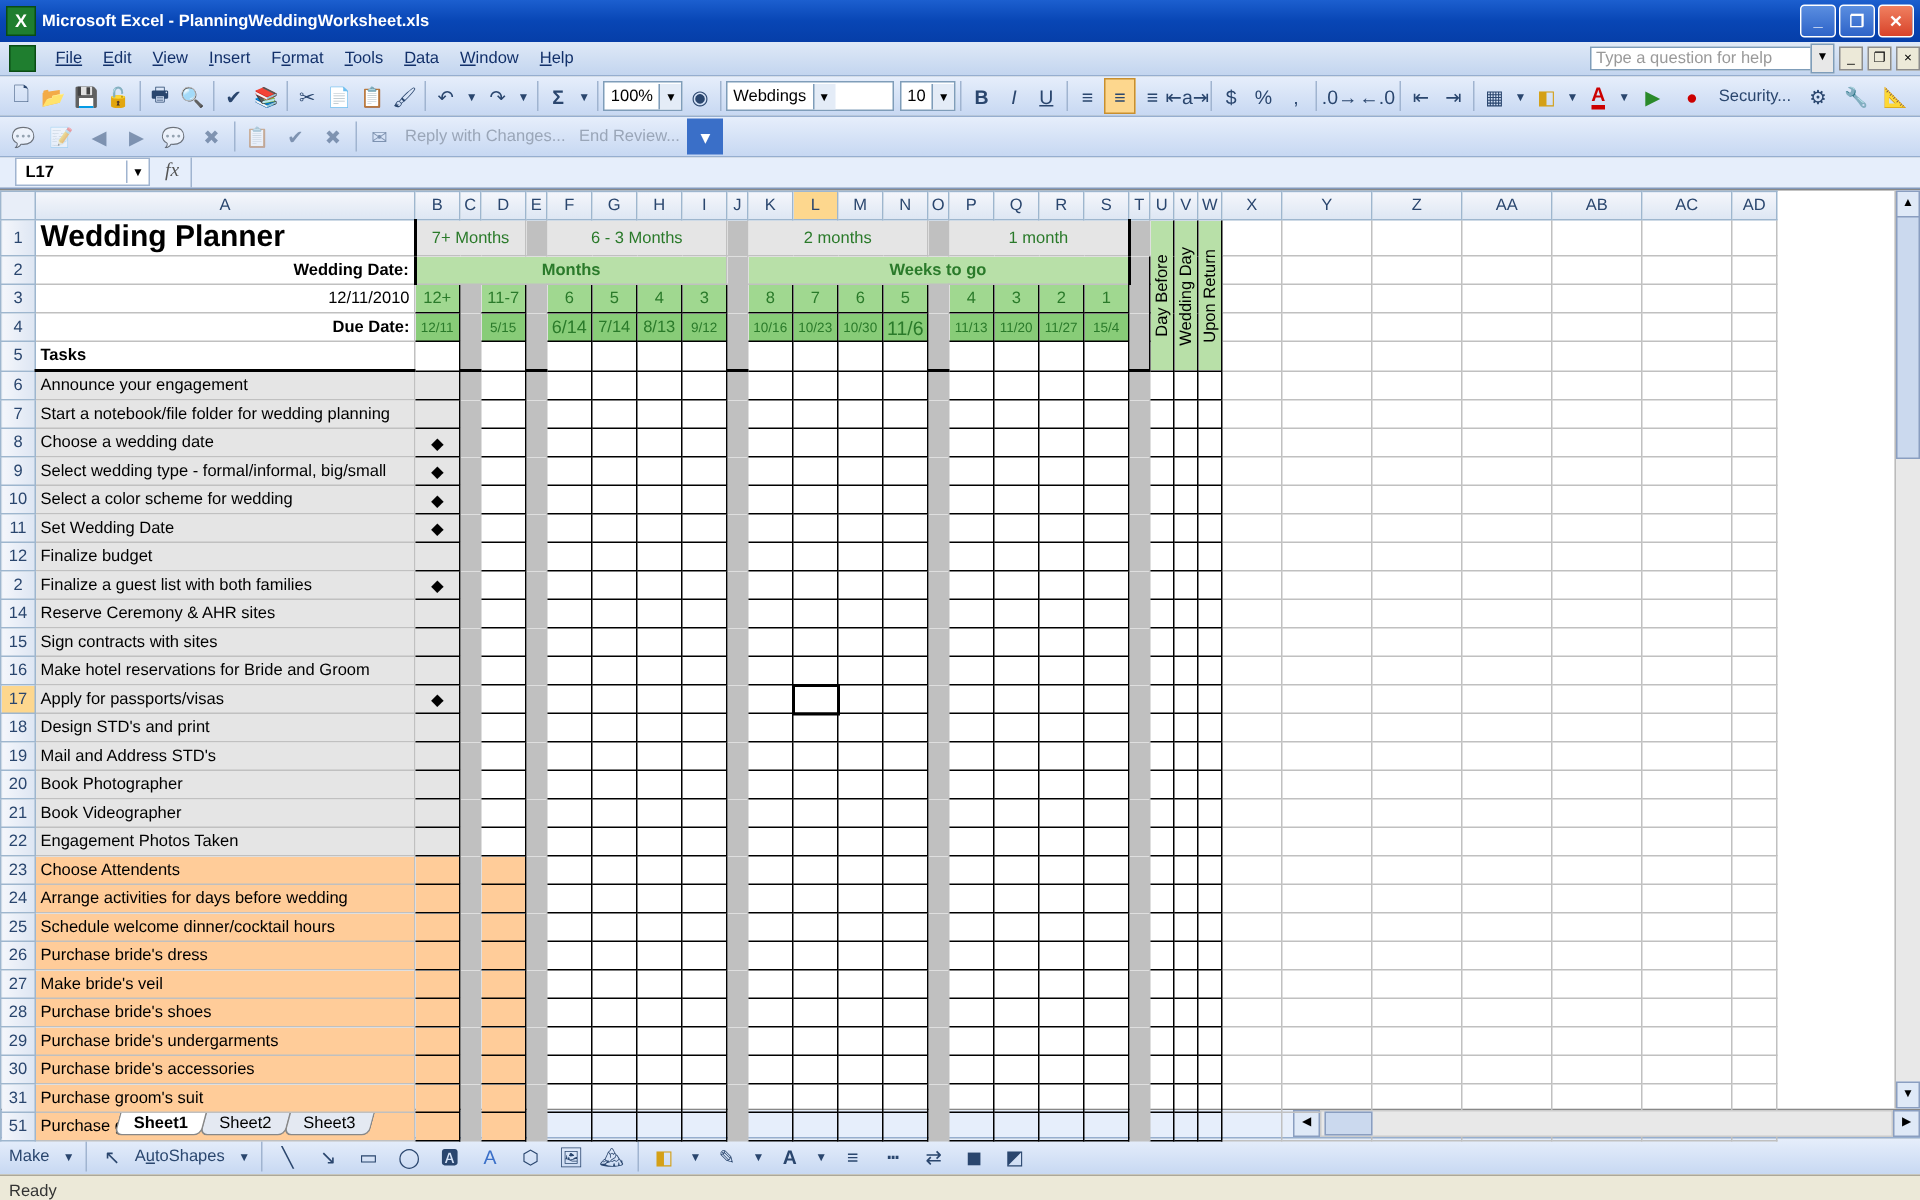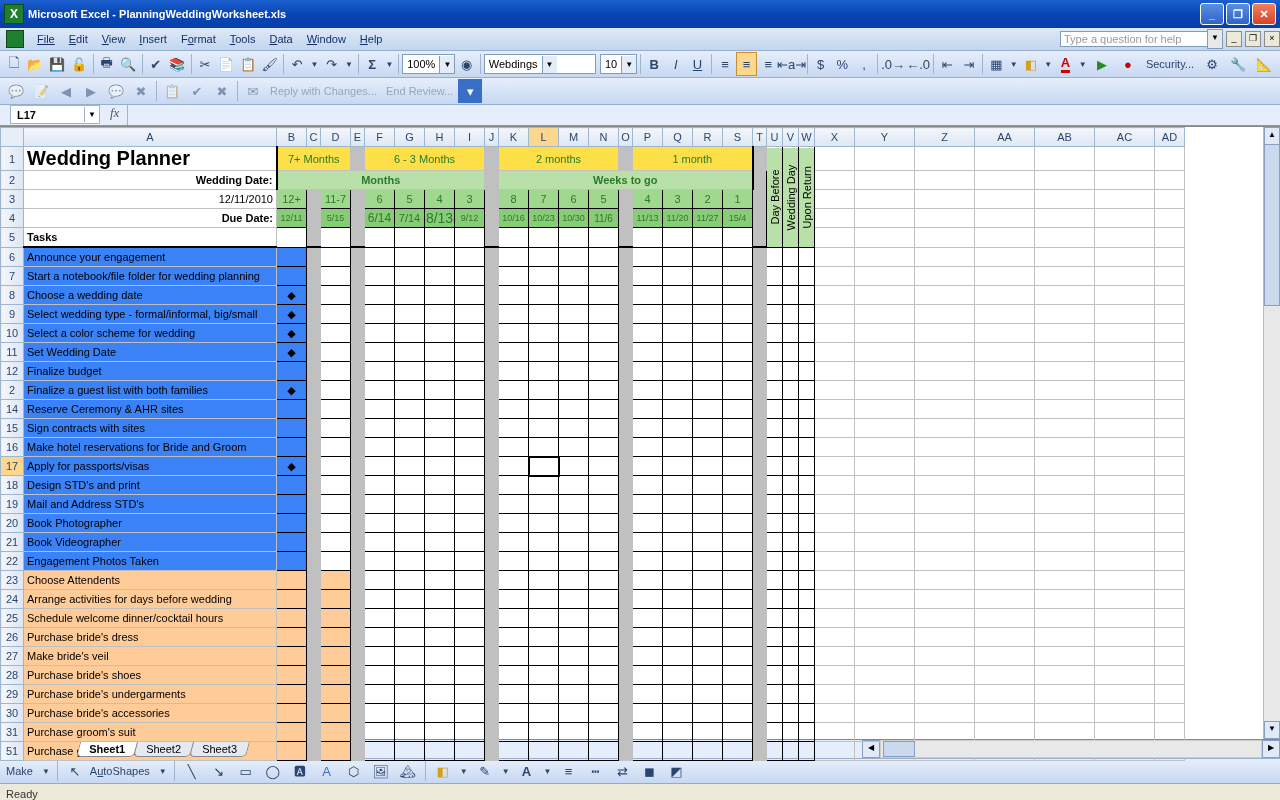--- a/index.html
+++ b/index.html
@@ -43,25 +43,25 @@
 table.grid thead th{background:linear-gradient(#f4f6fb,#dde6f3);color:#2a466e;font-weight:normal;text-align:center;border-color:#9eb6ce;height:18px}
 table.grid tbody th{background:linear-gradient(90deg,#f4f6fb,#dde6f3);color:#2a466e;font-weight:normal;text-align:center;border-color:#9eb6ce;width:22px}
 table.grid thead th.sel{background:#fdd78e}
 table.grid tbody th.sel{background:#fdd78e}
 .corner{background:#e8eef8!important;width:22px}
 td{text-align:left;padding-left:3px!important}
 td.c{text-align:center;padding-left:0!important}
 td.r{text-align:right;padding-right:3px!important;padding-left:0!important}
 td.bold{font-weight:bold}
 
-.bg-ltgreen{background:#fde047}
+.bg-ltgreen{background:#e5e5e5}
 .bg-mdgreen{background:#b8e0a8}
 .bg-green{background:#a0d890}
 .bg-dkgreen{background:#88cc78}
-.bg-yellow{background:#3b82f6}
+.bg-yellow{background:#e5e5e5}
 .bg-orange{background:#ffcc99}
 .bg-grey{background:#c0c0c0}
 .fg-green{color:#2a7a2a}
 .thick-b{border-bottom:2px solid #000!important}
 .thick-r{border-right:2px solid #000!important}
 .thick-l{border-left:2px solid #000!important}
 .bcell{border:1px solid #000!important}
 .vtxt{writing-mode:vertical-rl;transform:rotate(180deg);text-align:center;font-size:10px;padding:3px 0!important}
 .diamond{font-size:11px}
 .selcell{outline:2px solid #000;outline-offset:-1px}
@@ -373,27 +373,27 @@
         </tr>
         <tr>
           <th class="">4</th>
           <td class="r bold">Due Date:</td>
           <td class="c bg-dkgreen fg-green bcell" style="font-size:9px">12/11</td>
           <td class="bg-grey"></td>
           <td class="c bg-dkgreen fg-green bcell" style="font-size:9px">5/15</td>
           <td class="bg-grey"></td>
           <td class="c bg-dkgreen fg-green bcell" style="font-size:12px">6/14</td>
           <td class="c bg-dkgreen fg-green bcell" style="font-size:11px">7/14</td>
-          <td class="c bg-dkgreen fg-green bcell" style="font-size:14px">8/13</td>
+          <td class="c bg-dkgreen fg-green bcell" style="font-size:11px">8/13</td>
           <td class="c bg-dkgreen fg-green bcell" style="font-size:9px">9/12</td>
           <td class="bg-grey"></td>
           <td class="c bg-dkgreen fg-green bcell" style="font-size:9px">10/16</td>
           <td class="c bg-dkgreen fg-green bcell" style="font-size:9px">10/23</td>
           <td class="c bg-dkgreen fg-green bcell" style="font-size:9px">10/30</td>
-          <td class="c bg-dkgreen fg-green bcell" style="font-size:10px">11/6</td>
+          <td class="c bg-dkgreen fg-green bcell" style="font-size:13px">11/6</td>
           <td class="bg-grey"></td>
           <td class="c bg-dkgreen fg-green bcell" style="font-size:9px">11/13</td>
           <td class="c bg-dkgreen fg-green bcell" style="font-size:9px">11/20</td>
           <td class="c bg-dkgreen fg-green bcell" style="font-size:9px">11/27</td>
           <td class="c bg-dkgreen fg-green bcell" style="font-size:9px">15/4</td>
           <td class="bg-grey"></td>
           <td class=""></td>
           <td class=""></td>
           <td class=""></td>
           <td class=""></td>

